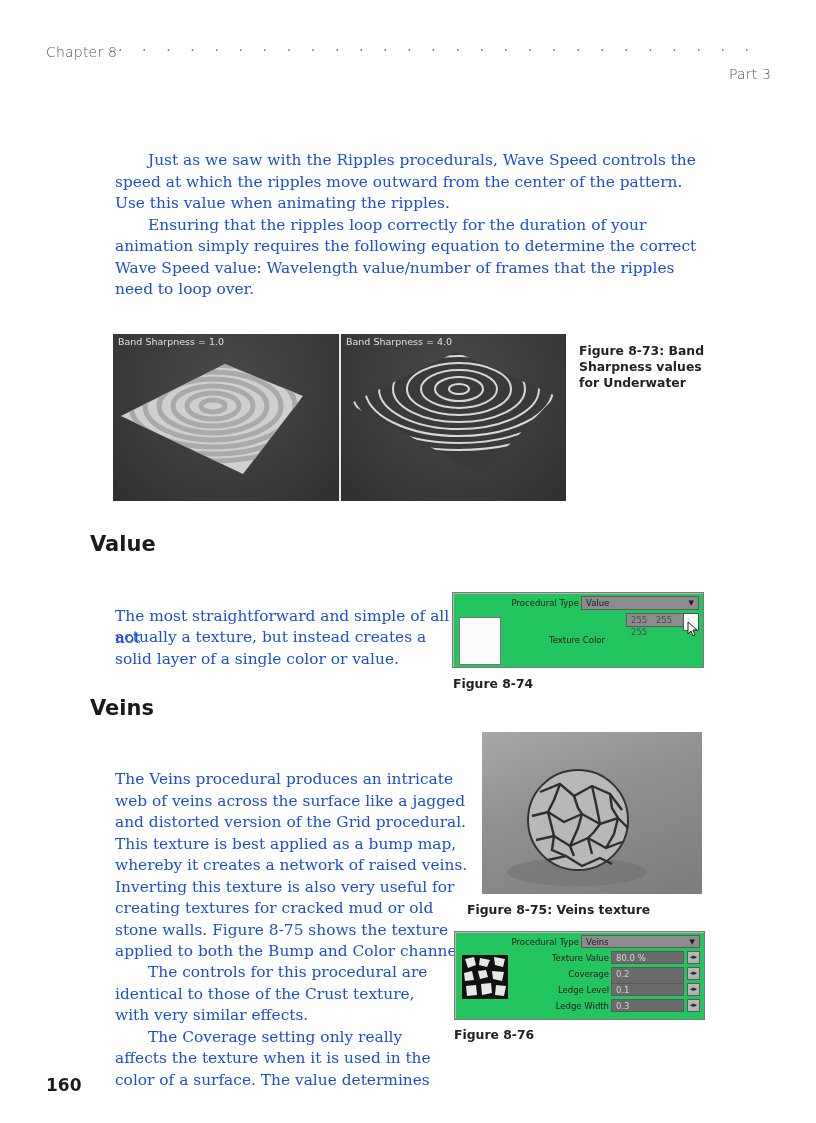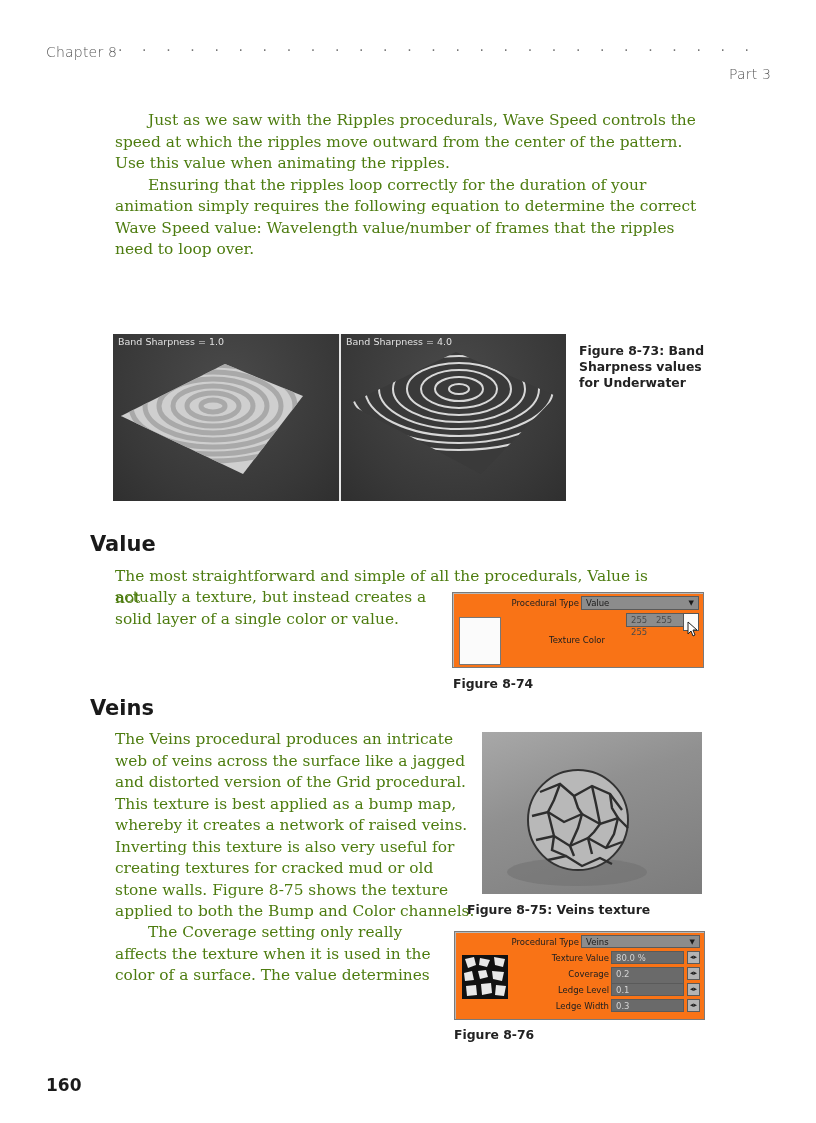--- a/index.html
+++ b/index.html
@@ -1,36 +1,36 @@
 <!DOCTYPE html>
 <html><head>
 <meta charset="utf-8">
 <style>
   html, body { margin:0; padding:0; background:#ffffff; }
   body { width:816px; height:1123px; position:relative; overflow:hidden; color:#1a1a1a; }
   .abs { position:absolute; }
   .hdr { font-family:"DejaVu Sans", sans-serif; font-size:14px; color:#555; font-weight:300; letter-spacing:0.2px; }
   .dots { font-family:"DejaVu Sans", sans-serif; font-size:14px; color:#777; letter-spacing:7.6px; white-space:nowrap; overflow:hidden; }
-  .body-text { font-family:"DejaVu Serif", serif; font-size:15.4px; line-height:21.5px; color:#4d7c0f; }
+  .body-text { font-family:"DejaVu Serif", serif; font-size:15.4px; line-height:21.5px; color:#1d4ed8;margin-top:40px; }
   .body-text p { margin:0; }
   .indent { text-indent:33px; }
   .h2 { font-family:"DejaVu Sans", sans-serif; font-weight:bold; font-size:21px; color:#1a1a1a; }
   .caption { font-family:"DejaVu Sans", sans-serif; font-size:12.4px; line-height:16px; color:#222; }
   .pageno { font-family:"DejaVu Sans", sans-serif; font-weight:bold; font-size:17px; color:#1a1a1a; }
 
   
   .fig73 { left:113px; top:334px; width:453px; height:167px; background:#6d28d9; }
   .fig73 .panel { position:absolute; top:0; height:167px; background:radial-gradient(ellipse at 50% 30%, #4a4a4a 0%, #383838 70%, #2f2f2f 100%); overflow:hidden; }
   .fig73 .p1 { left:0; width:226px; }
   .fig73 .p2 { left:228px; width:225px; }
   .fig73 .divider { position:absolute; left:226px; top:0; width:2px; height:167px; background:#e8e8e8; }
   .fig73 .lbl { position:absolute; left:5px; top:2px; font-family:"DejaVu Sans", sans-serif; font-size:9.5px; color:#e0e0e0; }
 
   
-  .uipanel { background:#f97316; border:1px solid #7a7a7a; box-shadow:inset 1px 1px 0 #b8b8b8; }
+  .uipanel { background:#22c55e; border:1px solid #7a7a7a; box-shadow:inset 1px 1px 0 #b8b8b8; }
   .ui-lbl { position:absolute; font-family:"DejaVu Sans", sans-serif; font-size:8.5px; color:#202020; text-align:right; }
   .ui-field { position:absolute; background:#8c8c8c; border:1px solid #5a5a5a; font-family:"DejaVu Sans", sans-serif; font-size:8.5px; color:#1a1a1a; padding-left:4px; box-sizing:border-box; line-height:12px; }
   .ui-dark { background:#6a6a6a; color:#d4d4d4; }
   .ui-btn { position:absolute; background:#b4b4b4; border:1px solid #5a5a5a; box-sizing:border-box; font-family:"DejaVu Sans", sans-serif; font-size:7px; text-align:center; line-height:11px; color:#222; }
   .swatch { position:absolute; background:#fbfbfb; border:1px solid #777; }
 
   
   .fig75 { left:482px; top:732px; width:220px; height:162px; background:linear-gradient(160deg, #a8a8a8 0%, #909090 40%, #7c7c7c 100%); overflow:hidden; }
 </style>
 </head>
@@ -119,20 +119,21 @@
     <polygon points="1,1 1,13 4,10 6,15 8,14 6,9 10,9" fill="#fff" stroke="#222" stroke-width="1"></polygon>
   </svg>
 </div>
 <div class="abs caption" style="left:453px; top:676px; font-weight:600;">Figure 8-74</div>
 
 <div class="abs h2" style="left:90px; top:696px;">Veins</div>
 <div class="abs body-text" style="left:115px; top:729px; width:360px;">
   <p>The Veins procedural produces an intricate web of veins across the surface like a jagged and distorted version of the Grid procedural. This texture is best applied as a bump map, whereby it creates a network of raised veins. Inverting this texture is also very useful for creating textures for cracked mud or old stone walls. Figure 8-75 shows the texture applied to both the Bump and Color channels.</p>
 </div>
 <div class="abs body-text" style="left:115px; top:922px; width:318px;">
+  <p class="indent">The controls for this procedural are identical to those of the Crust texture, with very similar effects.</p>
   <p class="indent">The Coverage setting only really affects the texture when it is used in the color of a surface. The value determines</p>
 </div>
 
 <div class="abs fig75">
   <svg width="220" height="162" viewBox="0 0 220 162">
     <ellipse cx="95" cy="140" rx="70" ry="14" fill="#6e6e6e" opacity="0.5"></ellipse>
     <circle cx="96" cy="88" r="50" fill="#b8b8b8" stroke="#333" stroke-width="2"></circle>
     <g fill="none" stroke="#2e2e2e" stroke-width="2.4">
       <path d="M58,60 L78,52 L92,64 L110,54 L128,62 L140,78"></path>
       <path d="M50,84 L66,80 L82,90 L100,82 L118,92 L136,86 L146,96"></path>

